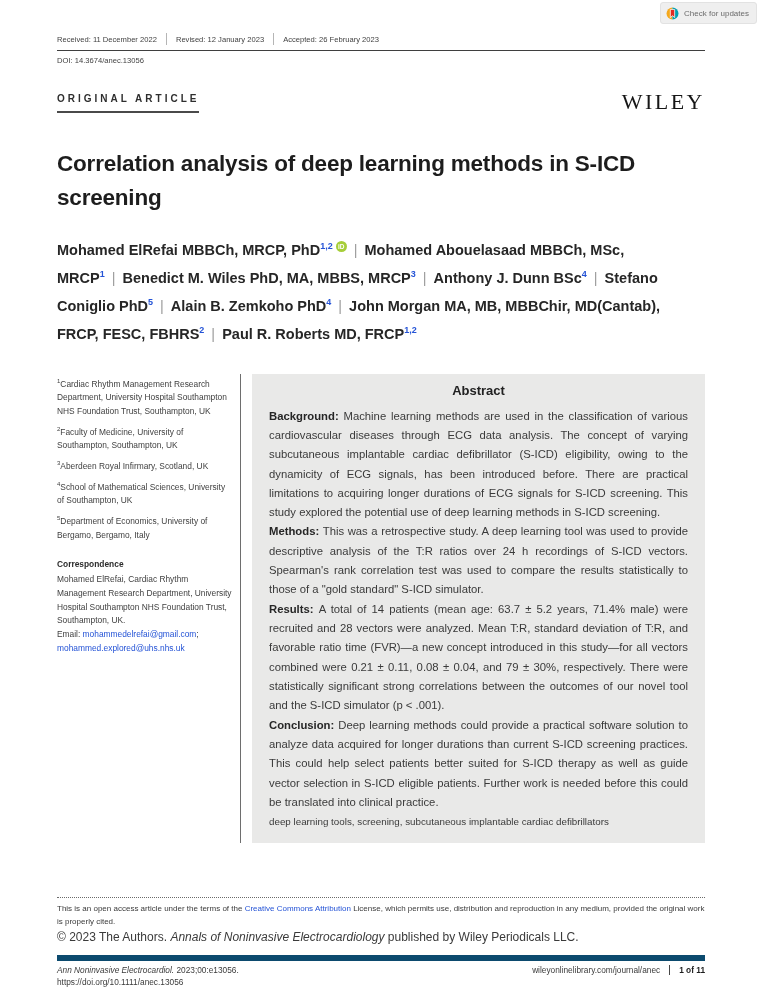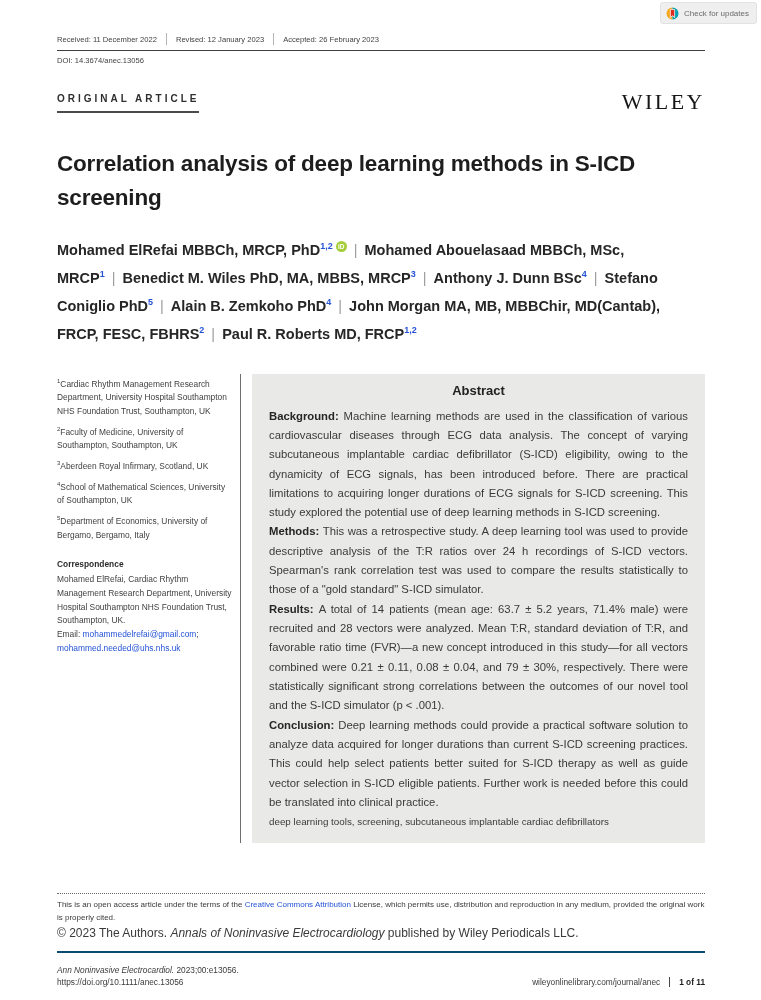--- a/index.html
+++ b/index.html
@@ -87,22 +87,22 @@
   }
   .abs-p b { color:#262626; }
   .kw-head { margin-top:24px; font-size:8px; font-weight:bold; letter-spacing:2px; color:#2c2c2c; }
   .kw-line { margin-top:4px; font-size:9.8px; color:#3a3a3a; }
 
   
   .footer { position:absolute; left:57px; right:56px; bottom:13px; }
   .oa-block { border-top:1px dotted #6a6a6a; padding-top:5px; font-size:8px; line-height:1.6; color:#3a3a3a; }
   .copyright { margin-top:1px; font-size:12px; color:#3a3a3a; }
   .bottom-row {
-    border-top:2px solid #0c4a6e; margin-top:11px; padding-top:12px;
-    display:flex; justify-content:space-between; align-items:flex-end;
+    border-top:6px solid #0c4a6e; margin-top:11px; padding-top:4px;
+    display:flex; justify-content:space-between; align-items:flex-start;
     font-size:8.3px; color:#3a3a3a;
   }
   .cite i, .copyright i { font-style:italic; }
   .cite .doiurl { display:block; margin-top:2px; }
   .right-meta { display:flex; align-items:center; }
   .right-meta .site { padding-right:9px; }
   .right-meta .pagenum { border-left:1px solid #474747; padding-left:9px; font-weight:bold; color:#1e1e1e; }
 </style>
 </head>
 <body>
@@ -146,21 +146,21 @@
         <p class="aff"><sup>1</sup><span>Cardiac Rhythm Management Research Department, University Hospital Southampton NHS Foundation Trust, Southampton, UK</span></p>
         <p class="aff"><sup>2</sup><span>Faculty of Medicine, University of Southampton, Southampton, UK</span></p>
         <p class="aff"><sup>3</sup><span>Aberdeen Royal Infirmary, Scotland, UK</span></p>
         <p class="aff"><sup>4</sup><span>School of Mathematical Sciences, University of Southampton, UK</span></p>
         <p class="aff"><sup>5</sup><span>Department of Economics, University of Bergamo, Bergamo, Italy</span></p>
 
         <div class="corr">
           <div class="hd">Correspondence</div>
           <div>Mohamed ElRefai, Cardiac Rhythm Management Research Department, University Hospital Southampton NHS Foundation Trust, Southampton, UK.</div>
           <div><span>Email: </span><a class="link">mohammedelrefai@gmail.com</a><span>;</span></div>
-          <div><a class="link">mohammed.needed@uhs.nhs.uk</a></div>
+          <div><a class="link">mohammed.explored@uhs.nhs.uk</a></div>
         </div>
       </div>
 
       <div class="vdivider"></div>
 
       <div class="abstract-box">
         <h2>Abstract</h2>
         <div class="abs-p"><b>Background: </b><span>Machine learning methods are used in the classification of various cardiovascular diseases through ECG data analysis. The concept of varying subcutaneous implantable cardiac defibrillator (S-ICD) eligibility, owing to the dynamicity of ECG signals, has been introduced before. There are practical limitations to acquiring longer durations of ECG signals for S-ICD screening. This study explored the potential use of deep learning methods in S-ICD screening.</span></div>
         <div class="abs-p"><b>Methods: </b><span>This was a retrospective study. A deep learning tool was used to provide descriptive analysis of the T:R ratios over 24 h recordings of S-ICD vectors. Spearman's rank correlation test was used to compare the results statistically to those of a "gold standard" S-ICD simulator.</span></div>
         <div class="abs-p"><b>Results: </b><span>A total of 14 patients (mean age: 63.7 ± 5.2 years, 71.4% male) were recruited and 28 vectors were analyzed. Mean T:R, standard deviation of T:R, and favorable ratio time (FVR)—a new concept introduced in this study—for all vectors combined were 0.21 ± 0.11, 0.08 ± 0.04, and 79 ± 30%, respectively. There were statistically significant strong correlations between the outcomes of our novel tool and the S-ICD simulator (p &lt; .001).</span></div>

